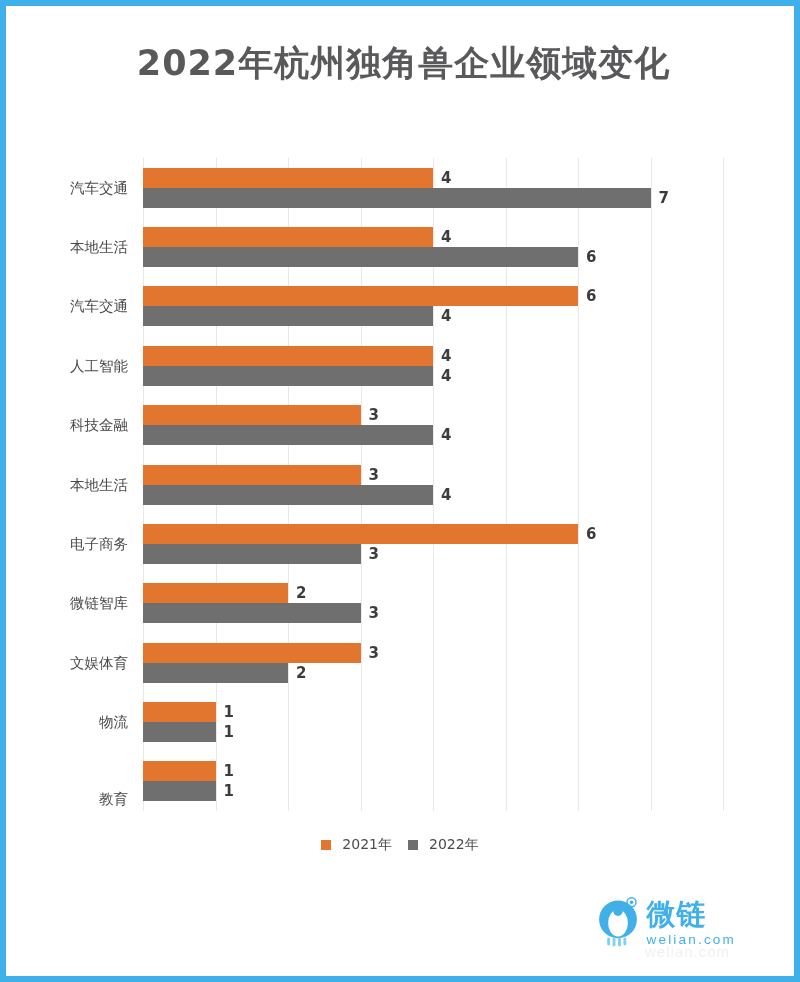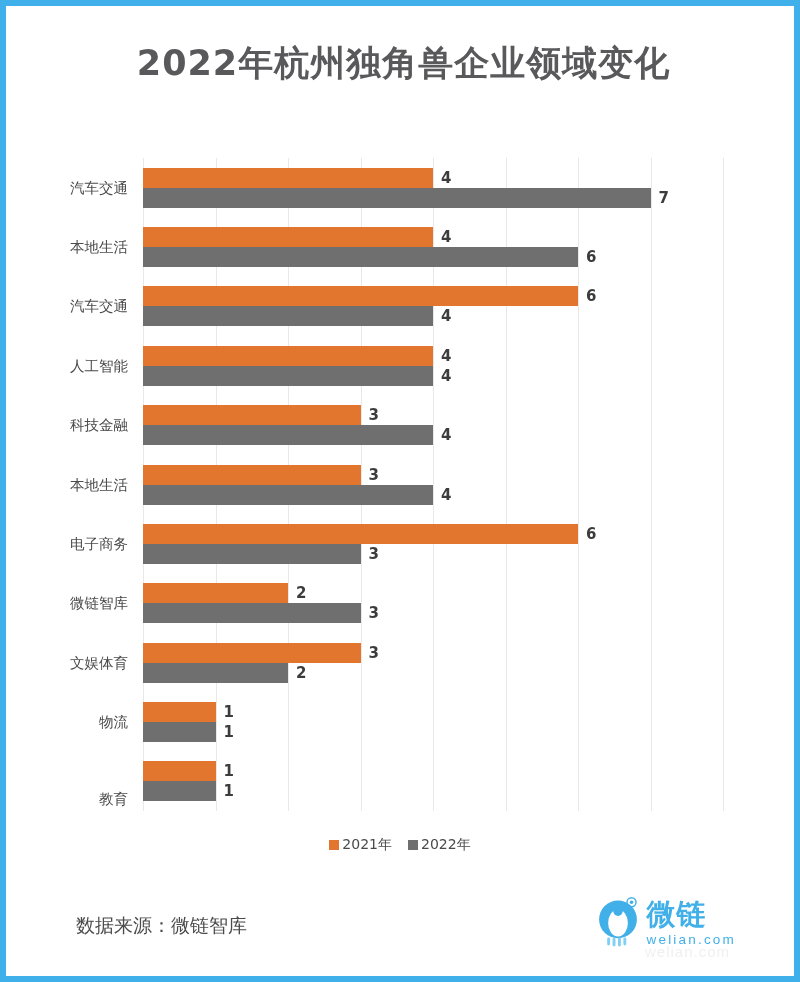--- a/index.html
+++ b/index.html
@@ -115,21 +115,21 @@
     right: 0;
     top: 718px;
     display: flex;
     justify-content: center;
     align-items: center;
     gap: 16px;
   }
   .legend-item {
     display: flex;
     align-items: center;
-    gap: 3px;
+    gap: 11px;
     font-size: 14px;
     color: #4a4a4a;
     font-family: "DejaVu Sans", "Liberation Sans", sans-serif;
     white-space: nowrap;
   }
   .legend-swatch {
     width: 10px;
     height: 10px;
     display: inline-block;
   }
@@ -287,21 +287,20 @@
           <span>2021年</span>
         </div>
         <div class="legend-item">
           <span class="legend-swatch" style="background: rgb(111, 111, 112);"></span>
           <span>2022年</span>
         </div>
       </div>
 
   </div>
 
-  <div id="source-note">数据来源：微链智库</div>
 
   <div id="brand-logo">
     <svg id="brand-mark" viewBox="0 0 60 60">
       <circle cx="30" cy="26" r="21" fill="#41b0e8"></circle>
       <ellipse cx="30" cy="30" rx="11" ry="15" fill="#ffffff"></ellipse>
       <circle cx="30" cy="17" r="5.2" fill="#41b0e8"></circle>
       <rect x="18" y="46" width="3.2" height="9" rx="1.6" fill="#7fd0f2"></rect>
       <rect x="24" y="46" width="3.2" height="10" rx="1.6" fill="#7fd0f2"></rect>
       <rect x="30" y="46" width="3.2" height="10" rx="1.6" fill="#7fd0f2"></rect>
       <rect x="36" y="46" width="3.2" height="9" rx="1.6" fill="#7fd0f2"></rect>

